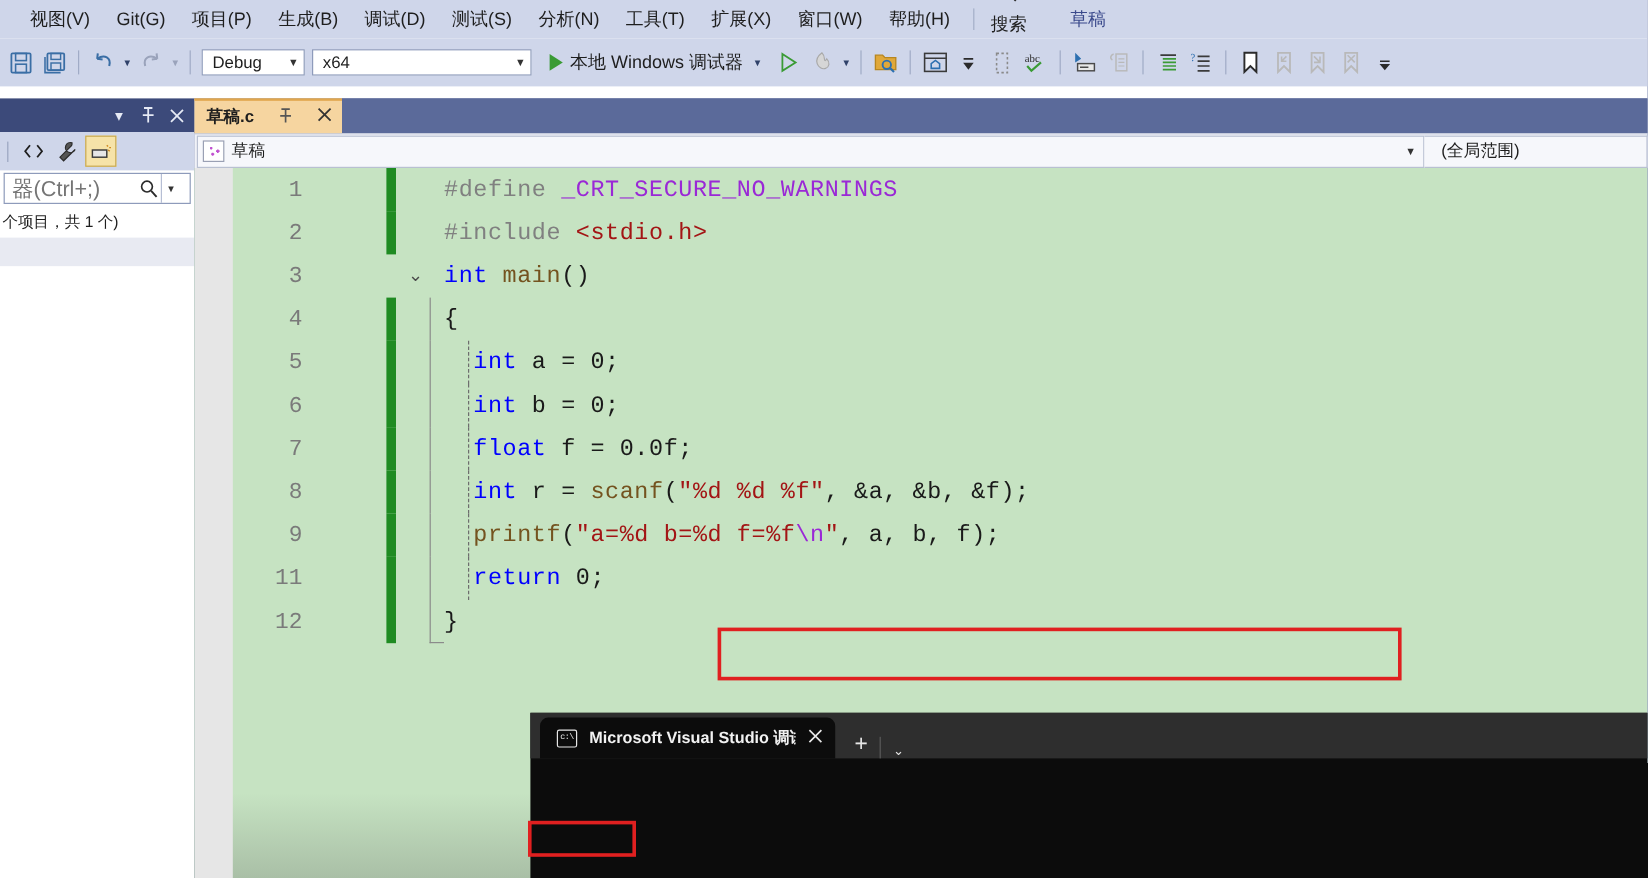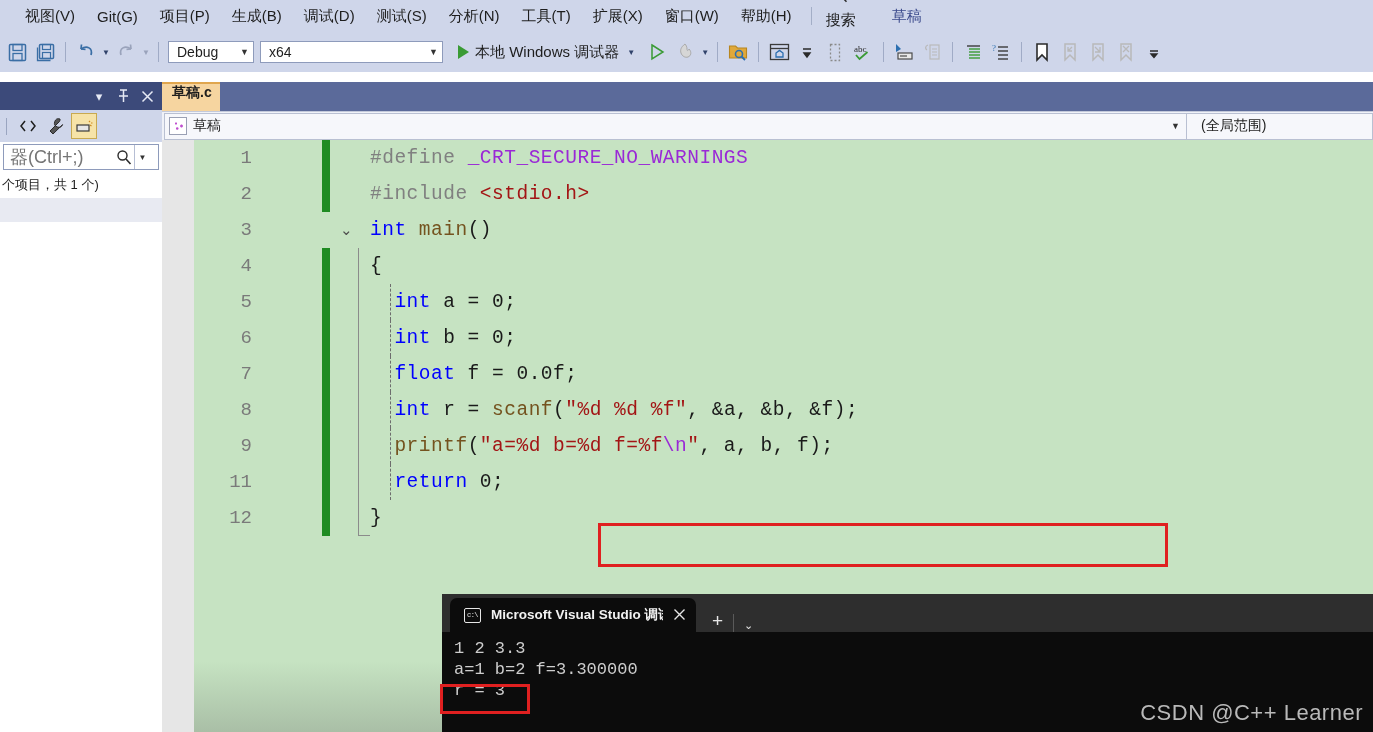--- a/index.html
+++ b/index.html
@@ -109,21 +109,21 @@
   
   .mainarea {
     position: absolute; left: 162px; top: 82px; width: 1211px; height: 650px;
     background: #5b6a9a;
   }
   .tabstrip {
     height: 29px; background: #5b6a9a; display: flex; align-items: flex-end;
   }
   .tab {
     height: 29px; background: #f6d5a0; display: flex; align-items: center;
-    padding: 0 8px 0 10px; gap: 20px; border-top: 2px solid #e0a64e; flex-direction: column;
+    padding: 0 8px 0 10px; gap: 20px; border-top: 2px solid #e0a64e;
   }
   .tab-label { font-size: 14px; color: #1e1e1e; font-weight: bold; }
   .tab-pin { font-size: 13px; color: #555; }
   .tab-close { font-size: 15px; color: #333; }
 
   .scopebar {
     height: 29px; background: #f0f2f8; display: flex; align-items: center;
     border-top: 1px solid #c3c9da;
   }
   .scope-left {
@@ -602,20 +602,16 @@
         <span class="con-tab-close">
           <svg width="13" height="13" viewBox="0 0 13 13">
               <path d="M1.5 1.5 L11.5 11.5 M11.5 1.5 L1.5 11.5" stroke="#e6e6e6" stroke-width="1.4"></path>
             </svg>
         </span>
       </div>
       <span class="con-plus">+</span>
       <span class="con-vsep"></span>
       <span class="con-chev">⌄</span>
     </div>
-    <div class="con-body">1 2 3.3
-a=1 b=2 f=3.300000
-r = 3</div>
-    <div class="watermark">CSDN @C++ Learner</div>
   </div>
 
   <div class="redbox-con"></div>
 </div>
 
 </body></html>

